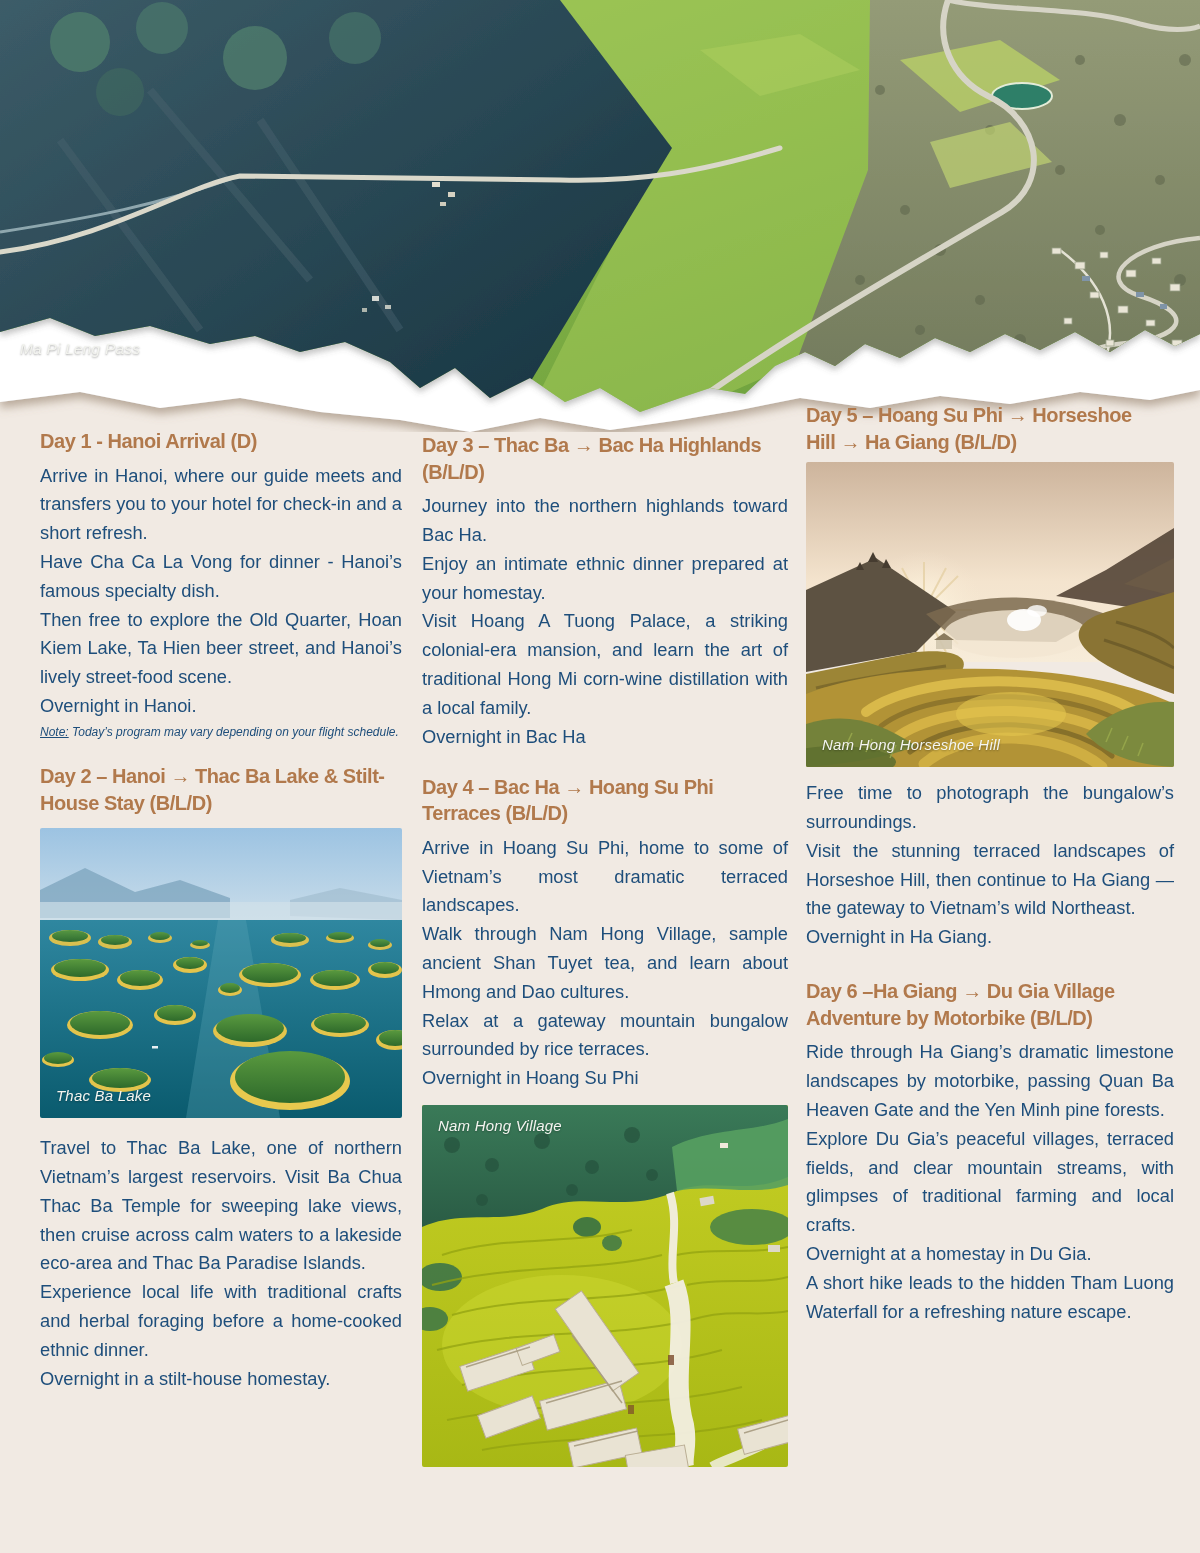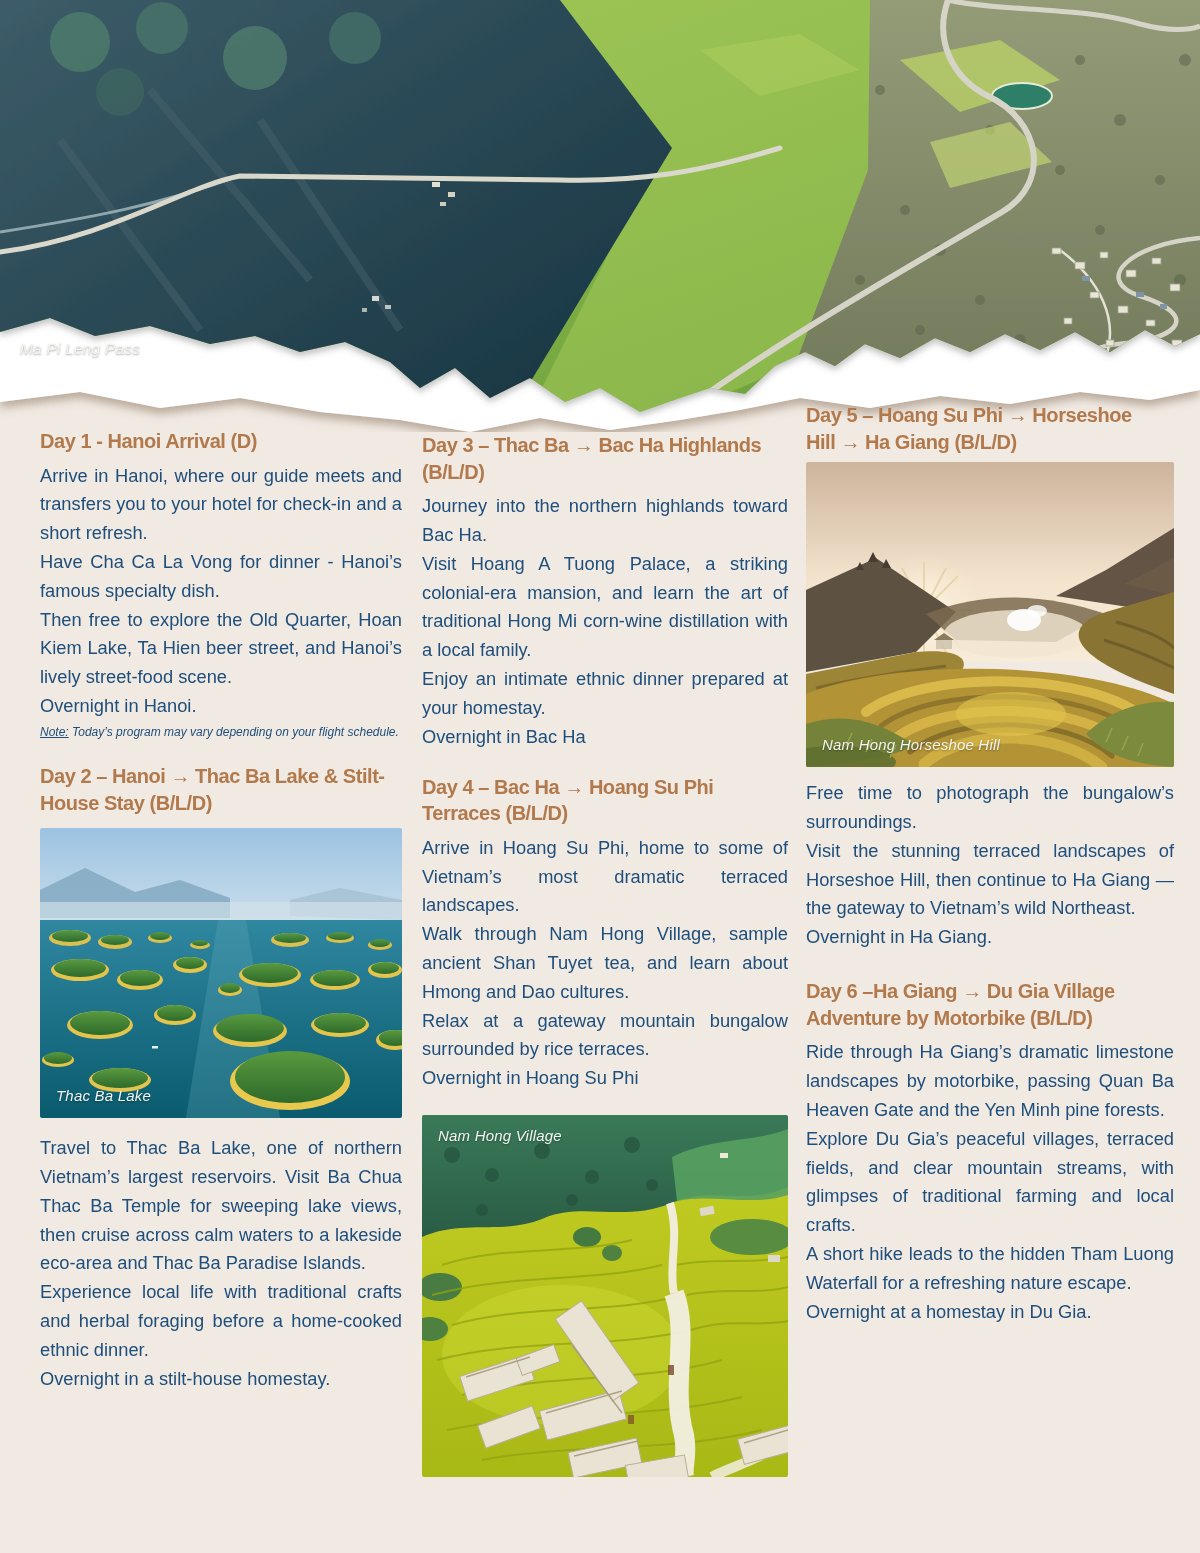--- a/index.html
+++ b/index.html
@@ -254,33 +254,33 @@
     <p class="body">Travel to Thac Ba Lake, one of northern Vietnam’s largest reservoirs. Visit Ba Chua Thac Ba Temple for sweeping lake views, then cruise across calm waters to a lakeside eco-area and Thac Ba Paradise Islands.</p>
     <p class="body">Experience local life with traditional crafts and herbal foraging before a home-cooked ethnic dinner.</p>
     <p class="body">Overnight in a stilt-house homestay.</p>
   </section>
 </div>
 
 <div class="col col2">
   <section class="day">
     <h2 class="day-h">Day 3 – Thac Ba → Bac Ha Highlands (B/L/D)</h2>
     <p class="body">Journey into the northern highlands toward Bac Ha.</p>
+    <p class="body">Enjoy an intimate ethnic dinner prepared at your homestay.</p>
     <p class="body">Visit Hoang A Tuong Palace, a striking colonial-era mansion, and learn the art of traditional Hong Mi corn-wine distillation with a local family.</p>
-    <p class="body">Enjoy an intimate ethnic dinner prepared at your homestay.</p>
     <p class="body">Overnight in Bac Ha</p>
   </section>
 
   <section class="day">
     <h2 class="day-h">Day 4 – Bac Ha → Hoang Su Phi Terraces (B/L/D)</h2>
     <p class="body">Arrive in Hoang Su Phi, home to some of Vietnam’s most dramatic terraced landscapes.</p>
     <p class="body">Walk through Nam Hong Village, sample ancient Shan Tuyet tea, and learn about Hmong and Dao cultures.</p>
     <p class="body">Relax at a gateway mountain bungalow surrounded by rice terraces.</p>
     <p class="body">Overnight in Hoang Su Phi</p>
 
-    <figure class="photo" style="margin-top:22px;">
+    <figure class="photo" style="margin-top:12px;">
       <svg width="366" height="362" viewBox="0 0 366 362" aria-hidden="true">
         <defs>
           <linearGradient id="gTerr" x1="0" y1="0" x2="0" y2="1">
             <stop offset="0" stop-color="#c6cf24"></stop>
               <stop offset="1" stop-color="#a8b815"></stop>
           </linearGradient>
           <linearGradient id="gMtn" x1="0" y1="0" x2="0" y2="1">
             <stop offset="0" stop-color="#3a7a58"></stop>
               <stop offset="1" stop-color="#2a5c45"></stop>
           </linearGradient>
@@ -427,16 +427,16 @@
 
     <p class="body">Free time to photograph the bungalow’s surroundings.</p>
     <p class="body">Visit the stunning terraced landscapes of Horseshoe Hill, then continue to Ha Giang — the gateway to Vietnam’s wild Northeast.</p>
     <p class="body">Overnight in Ha Giang.</p>
   </section>
 
   <section class="day" style="margin-top:26px;">
     <h2 class="day-h">Day 6 –Ha Giang → Du Gia Village Adventure by Motorbike (B/L/D)</h2>
     <p class="body">Ride through Ha Giang’s dramatic limestone landscapes by motorbike, passing Quan Ba Heaven Gate and the Yen Minh pine forests.</p>
     <p class="body">Explore Du Gia’s peaceful villages, terraced fields, and clear mountain streams, with glimpses of traditional farming and local crafts.</p>
+    <p class="body">Overnight at a homestay in Du Gia.</p>
     <p class="body">A short hike leads to the hidden Tham Luong Waterfall for a refreshing nature escape.</p>
-    <p class="body">Overnight at a homestay in Du Gia.</p>
   </section>
 </div>
 
 </body></html>

